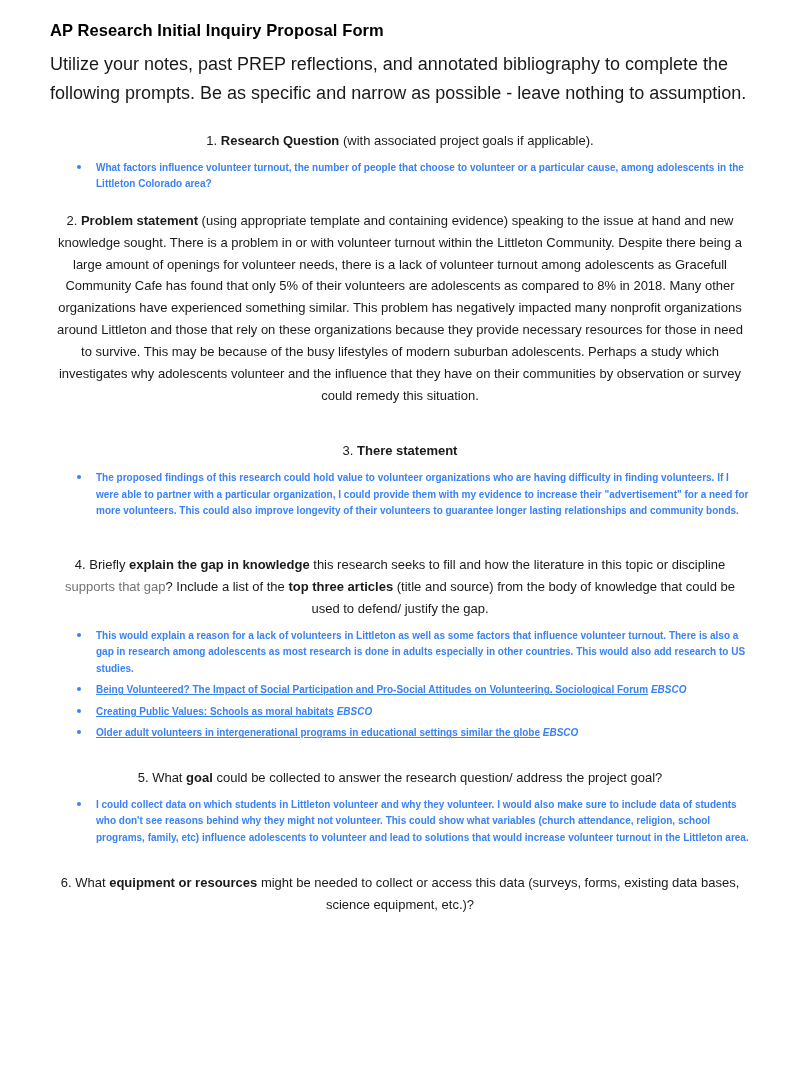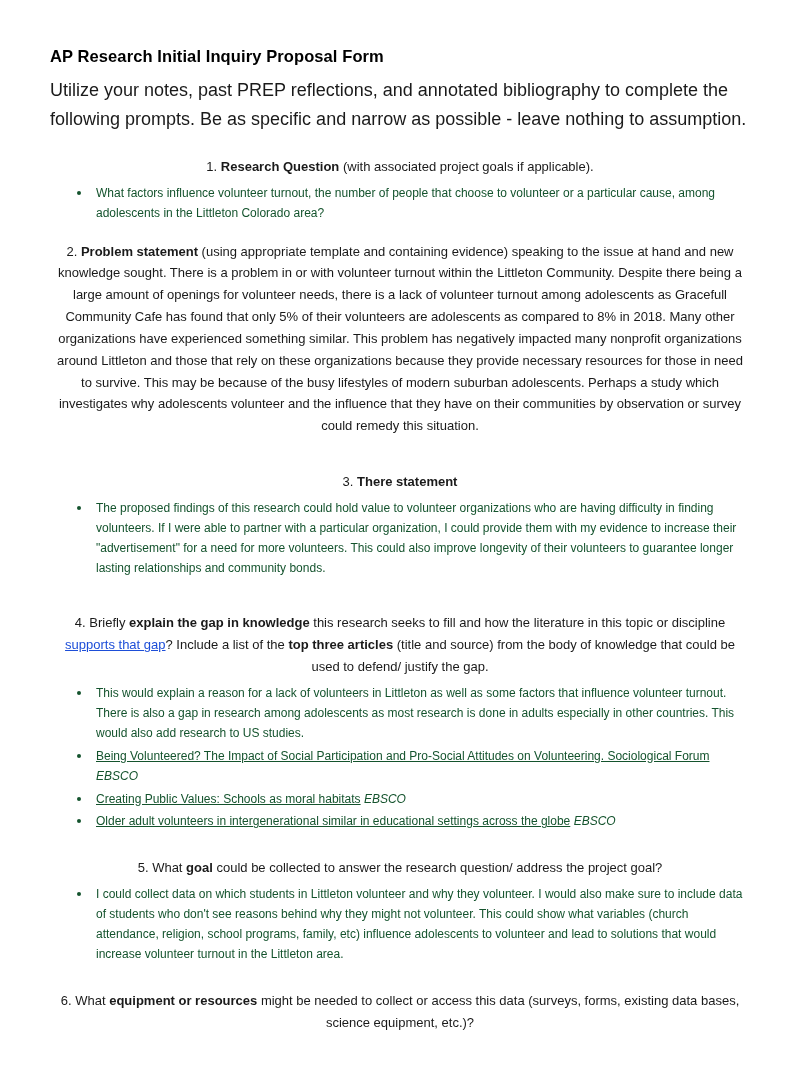--- a/index.html
+++ b/index.html
@@ -13,21 +13,21 @@
     font-family: "Liberation Sans", sans-serif;
     color: #000000;
     overflow: hidden;
   }
   .page {
     position: relative;
     width: 800px;
     height: 1066px;
     background: #ffffff;
     box-sizing: border-box;
-    padding: 46px 50px 20px 50px;
+    padding: 20px 50px 20px 50px;
   }
   .doc-title {
     font-size: 16.5px;
     font-weight: bold;
     letter-spacing: 0.1px;
     margin: 0 0 9px 0;
     line-height: 1.25;
   }
   .intro {
     font-size: 18px;
@@ -41,34 +41,34 @@
   .qpara {
     font-size: 13px;
     line-height: 1.68;
     margin: 0;
     color: #1a1a1a;
     text-align: center;
   }
   .bold { font-weight: bold; }
   .ital { font-style: italic; text-align: right; }
   .ul-link {
-    text-decoration: underline;
-    color: #1d4ed8;
+    color: #737373;
   }
   ul.bullets {
     margin: 4px 0 0 0;
     padding-left: 42px;
     list-style: disc;
   }
   ul.bullets li {
-    font-size: 12px;
+    font-size: 10px;
     line-height: 1.66;
     margin-bottom: 1px;
     padding-left: 4px;
-    color: #14532d;
+    color: #3b82f6;
+    font-weight: bold;
   }
   ul.bullets li::marker {
     font-size: 13px;
   }
   .underline-item {
     text-decoration: underline;
   }
   .spacer-lg { height: 17px; }
   .spacer-sm { height: 8px; }
 </style>
@@ -114,21 +114,21 @@
 
   <div class="qblock">
     <p class="qpara">
       <span>4.</span>
       <span>Briefly </span><span class="bold">explain the gap in knowledge</span><span> this research seeks to fill and how the literature in this topic or discipline </span><span class="ul-link">supports that gap</span><span>? Include a list of the </span><span class="bold">top three articles</span><span> (title and source) from the body of knowledge that could be used to defend/ justify the gap.</span>
     </p>
     <ul class="bullets">
       <li><span>This would explain a reason for a lack of volunteers in Littleton as well as some factors that influence volunteer turnout. There is also a gap in research among adolescents as most research is done in adults especially in other countries. This would also add research to US studies.</span></li>
       <li><span class="underline-item">Being Volunteered? The Impact of Social Participation and Pro-Social Attitudes on Volunteering. Sociological Forum</span> <span class="ital">EBSCO</span></li>
       <li><span class="underline-item">Creating Public Values: Schools as moral habitats</span> <span class="ital">EBSCO</span></li>
-      <li><span class="underline-item">Older adult volunteers in intergenerational similar in educational settings across the globe</span> <span class="ital">EBSCO</span></li>
+      <li><span class="underline-item">Older adult volunteers in intergenerational programs in educational settings similar the globe</span> <span class="ital">EBSCO</span></li>
     </ul>
   </div>
 
   <div class="spacer-sm"></div>
 
   <div class="qblock">
     <p class="qpara">
       <span>5.</span>
       <span>What </span><span class="bold">goal</span><span> could be collected to answer the research question/ address the project goal?</span>
     </p>

